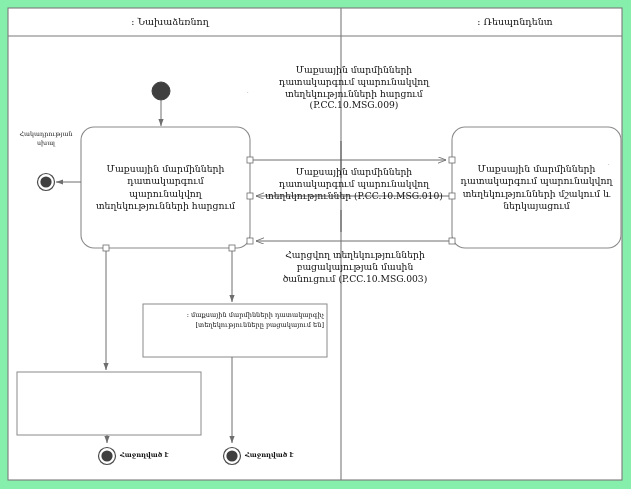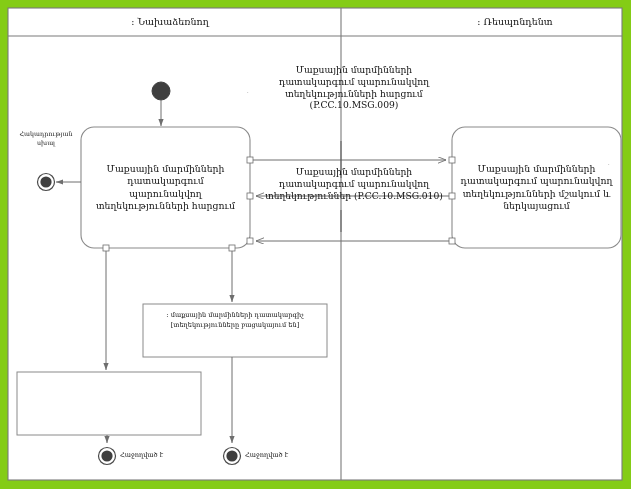--- a/index.html
+++ b/index.html
@@ -9,21 +9,21 @@
     background: #ffffff;
   }
   body {
     font-family: "DejaVu Serif", "Liberation Serif", serif;
     color: #1a1a1a;
   }
   #canvas {
     position: relative;
     width: 631px;
     height: 489px;
-    background: #84cc16;
+    background: #86efac;
     overflow: hidden;
   }
   #svg-layer {
     position: absolute;
     left: 0;
     top: 0;
     width: 631px;
     height: 489px;
   }
   .swimlane-title {
@@ -49,40 +49,41 @@
   .msg-text {
     position: absolute;
     text-align: center;
     font-size: 9.2px;
     line-height: 1.28;
     color: #111;
     white-space: pre-line;
   }
   .obj-text {
     position: absolute;
-    text-align: center;
+    text-align: right;
     font-size: 6.6px;
     line-height: 1.45;
     color: #111;
     white-space: pre-line;
   }
   .small-note {
     position: absolute;
     text-align: center;
     font-size: 6.3px;
     line-height: 1.35;
     color: #111;
     white-space: pre-line;
   }
   .end-label {
     position: absolute;
     font-size: 6.6px;
     line-height: 1.2;
     color: #111;
     white-space: nowrap;
+    font-weight: bold;
   }
   .tiny-mark {
     position: absolute;
     font-size: 5px;
     color: #555;
   }
 </style>
 </head>
 <body>
 
@@ -174,20 +175,23 @@
 
   <div class="msg-text" style="left:254px; top:64px; width:200px;">Մաքսային մարմինների
 դատակարգում պարունակվող
 տեղեկությունների հարցում
 (P.CC.10.MSG.009)</div>
 
   <div class="msg-text" style="left:250px; top:166px; width:208px;">Մաքսային մարմինների
 դատակարգում պարունակվող
 տեղեկություններ (P.CC.10.MSG.010)</div>
 
+  <div class="msg-text" style="left:253px; top:249px; width:204px;">Հարցվող տեղեկությունների
+բացակայության մասին
+ծանուցում (P.CC.10.MSG.003)</div>
 
   <div class="obj-text" style="left:146px; top:311px; width:178px;">: մաքսային մարմինների դատակարգիչ
 [տեղեկությունները բացակայում են]</div>
 
 
   <div class="end-label" style="left:120px; top:452px;">Հաջողված է</div>
 
   <div class="end-label" style="left:245px; top:452px;">Հաջողված է</div>
 
   <div class="tiny-mark" style="left:247px; top:89px;">·</div>

